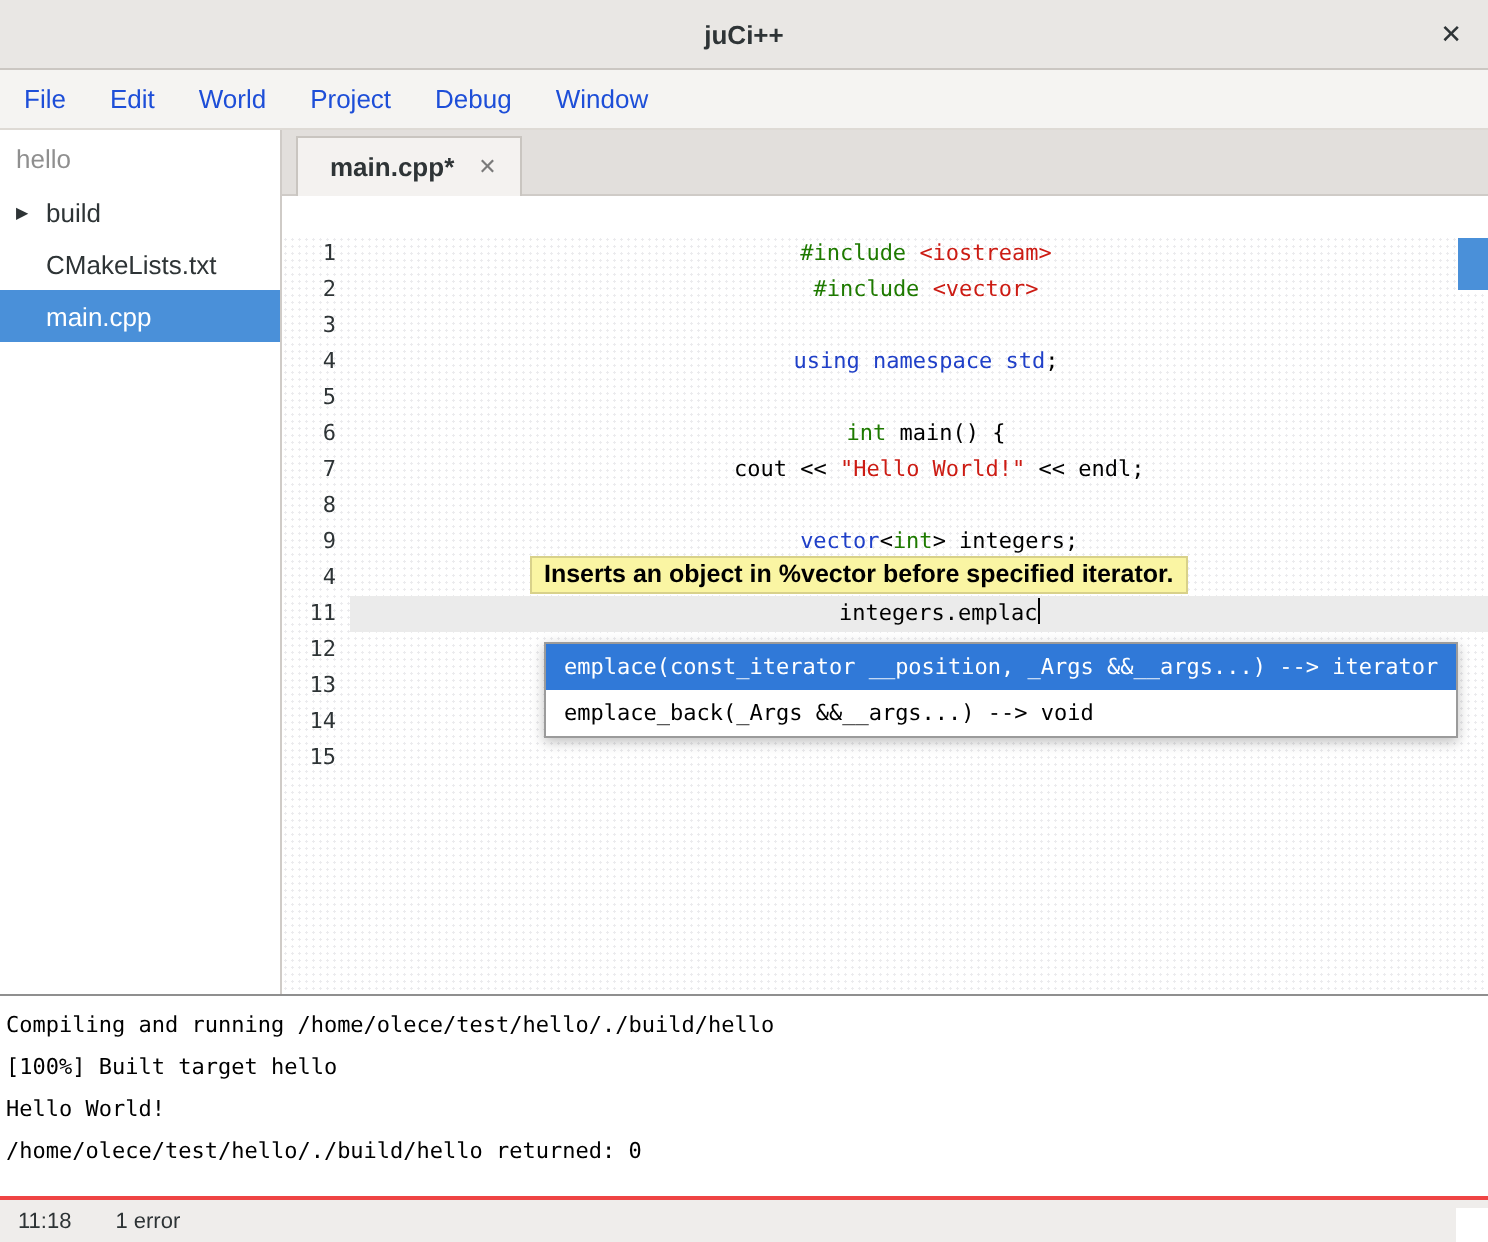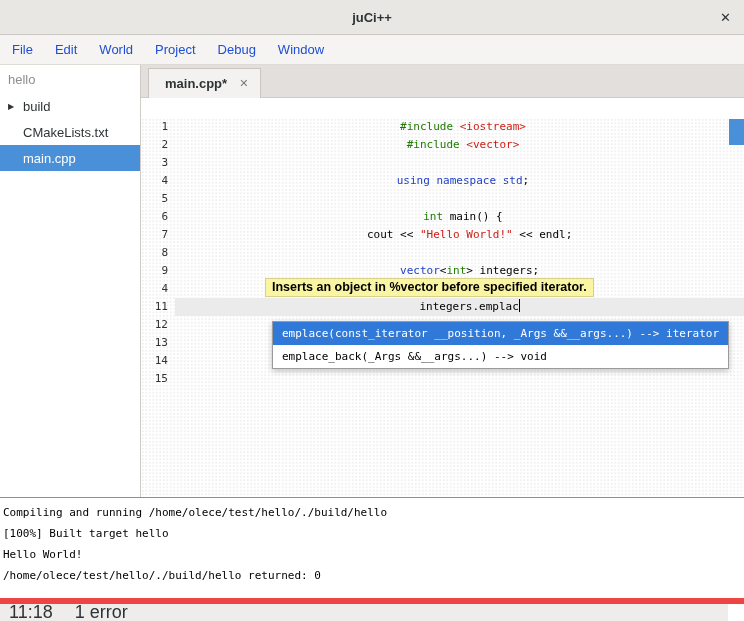--- a/index.html
+++ b/index.html
@@ -78,23 +78,23 @@
   .vscroll { position:absolute; top:0; right:0; width:15px; bottom:0; z-index:2; }
   .vthumb { position:absolute; top:1px; right:0; width:15px; height:26px; background:var(--thumb,#4a90d9); }
 
   
   .output { height:101px; flex:0 0 101px; background:#fff; border-top:1px solid #8f8f8f;
             font-family:"DejaVu Sans Mono", monospace; font-size:11px; color:#000;
             padding:4px 0 0 3px; overflow:hidden; }
   .out-line { height:21px; line-height:21px; white-space:pre; }
 
   
-  .statusbar { height:23px; flex:0 0 23px; background:#efedeb; border-top:6px solid #ef4444;
+  .statusbar { height:23px; flex:0 0 23px; background:#efedeb; border-top:2px solid #ef4444;
                display:flex; align-items:center; gap:22px; padding-left:9px;
-               font-size:18px; color:#2e3436; position:relative; }
+               font-size:11px; color:#2e3436; position:relative; }
   .resize-corner { position:absolute; right:0; bottom:0; width:16px; height:17px; background:#fff; }
 </style>
 </head>
 <body>
 
 <div class="window">
 
   <div class="titlebar">
     <span>juCi++</span>
     <span class="win-close">✕</span>

